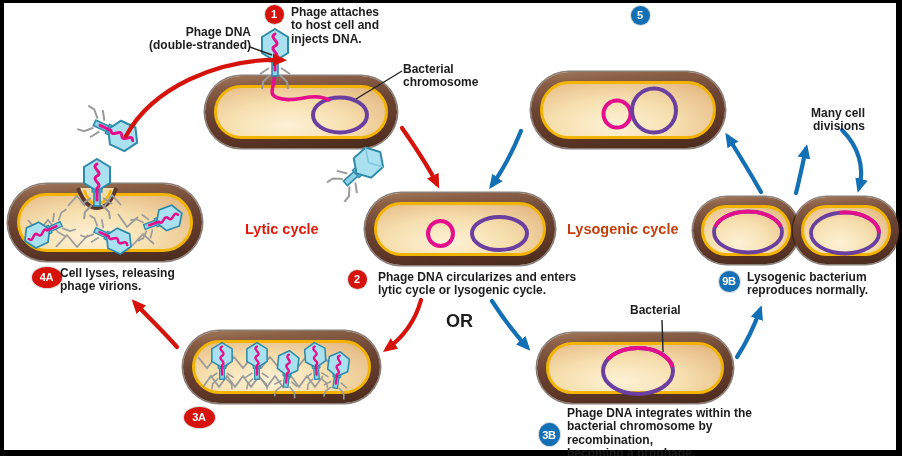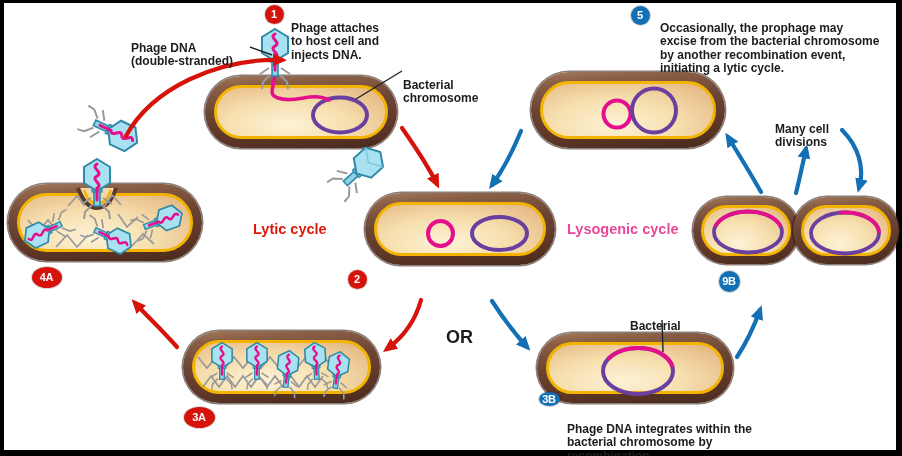--- a/index.html
+++ b/index.html
@@ -14,25 +14,25 @@
        background:radial-gradient(ellipse at 42% 78%,#fdf2d6 0%,#f6dfae 45%,#e7bd89 85%,#ddab72 100%);}
   .cell.small .cin{inset:8px;border-width:3px;}
   
   .mk{position:absolute;display:flex;align-items:center;justify-content:center;
       border-radius:50%;color:#fff;font-weight:bold;font-size:11px;letter-spacing:-.3px;
       box-shadow:0 0 0 1px rgba(0,0,0,.15);}
   .mk.red{background:#d5130b;}
   .mk.blue{background:#1470b5;}
   
   .txt{position:absolute;font-weight:bold;color:#1c1c1c;font-size:12px;line-height:13.4px;
-       white-space:pre-line;margin-top:16px;}
+       white-space:pre-line;}
   .cyc{position:absolute;font-weight:bold;font-size:14.5px;white-space:pre-line;}
   .cyc.red{color:#e01a0a;}
-  .cyc.blue{color:#ec4899;}
-  .ctr{text-align:left;}
+  .cyc.blue{color:#c2410c;}
+  .ctr{text-align:right;}
   svg.ovl{position:absolute;left:0;top:0;pointer-events:none;}
 </style>
 </head>
 <body>
 
 <div class="stage">
   <div class="canvas"></div>
 
   <div class="cell" style="left:205px;top:76px;width:192px;height:72px">
       <div class="cin"></div>
@@ -165,38 +165,40 @@
       <path d="M761,192 C749,171 738,153 728,137" marker-end="url(#mb)"></path>
       <path d="M796,193 C800,177 803,162 806,149" marker-end="url(#mb)"></path>
       <path d="M842,130 C858,146 865,167 859,188" marker-end="url(#mb)"></path>
     </g>
   </svg>
 
   <div class="mk red" style="left:264.5px;top:4.5px;width:19px;height:19px">1</div>
   <div class="mk red" style="left:347.5px;top:269.5px;width:19px;height:19px">2</div>
   <div class="mk red" style="left:183.5px;top:406.5px;width:31px;height:21px">3A</div>
   <div class="mk red" style="left:31.5px;top:266.5px;width:30px;height:21px">4A</div>
-  <div class="mk blue" style="left:538.5px;top:392px;width:21px;height:14px">3B</div>
+  <div class="mk blue" style="left:538.5px;top:423px;width:21px;height:23px">3B</div>
   <div class="mk blue" style="left:718.5px;top:270.5px;width:21px;height:21px">9B</div>
   <div class="mk blue" style="left:630.5px;top:5.5px;width:19px;height:19px">5</div>
 
   <div class="txt" style="left:291px;top:6px;width:118px">Phage attaches
 to host cell and
 injects DNA.</div>
+  <div class="txt" style="left:378px;top:271px;width:218px">Phage DNA circularizes and enters
+lytic cycle or lysogenic cycle.</div>
+  <div class="txt" style="left:60px;top:267px;width:135px">Cell lyses, releasing
+phage virions.</div>
   <div class="txt" style="left:567px;top:407px;width:230px">Phage DNA integrates within the
 bacterial chromosome by recombination,
 becoming a prophage.</div>
-  <div class="txt" style="left:660px;top:6px;width:240px">Occasionally, the prophage may
-excise from the bacterial chromosome
-by another recombination event,
-initiating a lytic cycle.</div>
+  <div class="txt" style="left:747px;top:271px;width:145px">Lysogenic bacterium
+reproduces normally.</div>
 
   <div class="txt ctr" style="left:131px;top:26px;width:120px">Phage DNA
 (double-stranded)</div>
   <div class="txt" style="left:403px;top:63px;width:100px">Bacterial
 chromosome</div>
   <div class="txt ctr" style="left:775px;top:107px;width:90px">Many cell
 divisions</div>
   <div class="txt" style="left:630px;top:304px;width:75px">Bacterial</div>
-  <div class="cyc red" style="left:253px;top:221px">Lytic cycle</div>
+  <div class="cyc red" style="left:245px;top:221px">Lytic cycle</div>
   <div class="cyc blue" style="left:567px;top:221px">Lysogenic cycle</div>
   <div class="txt" style="left:446px;top:315px;font-size:18px">OR</div>
 </div>
 
 </body></html>

